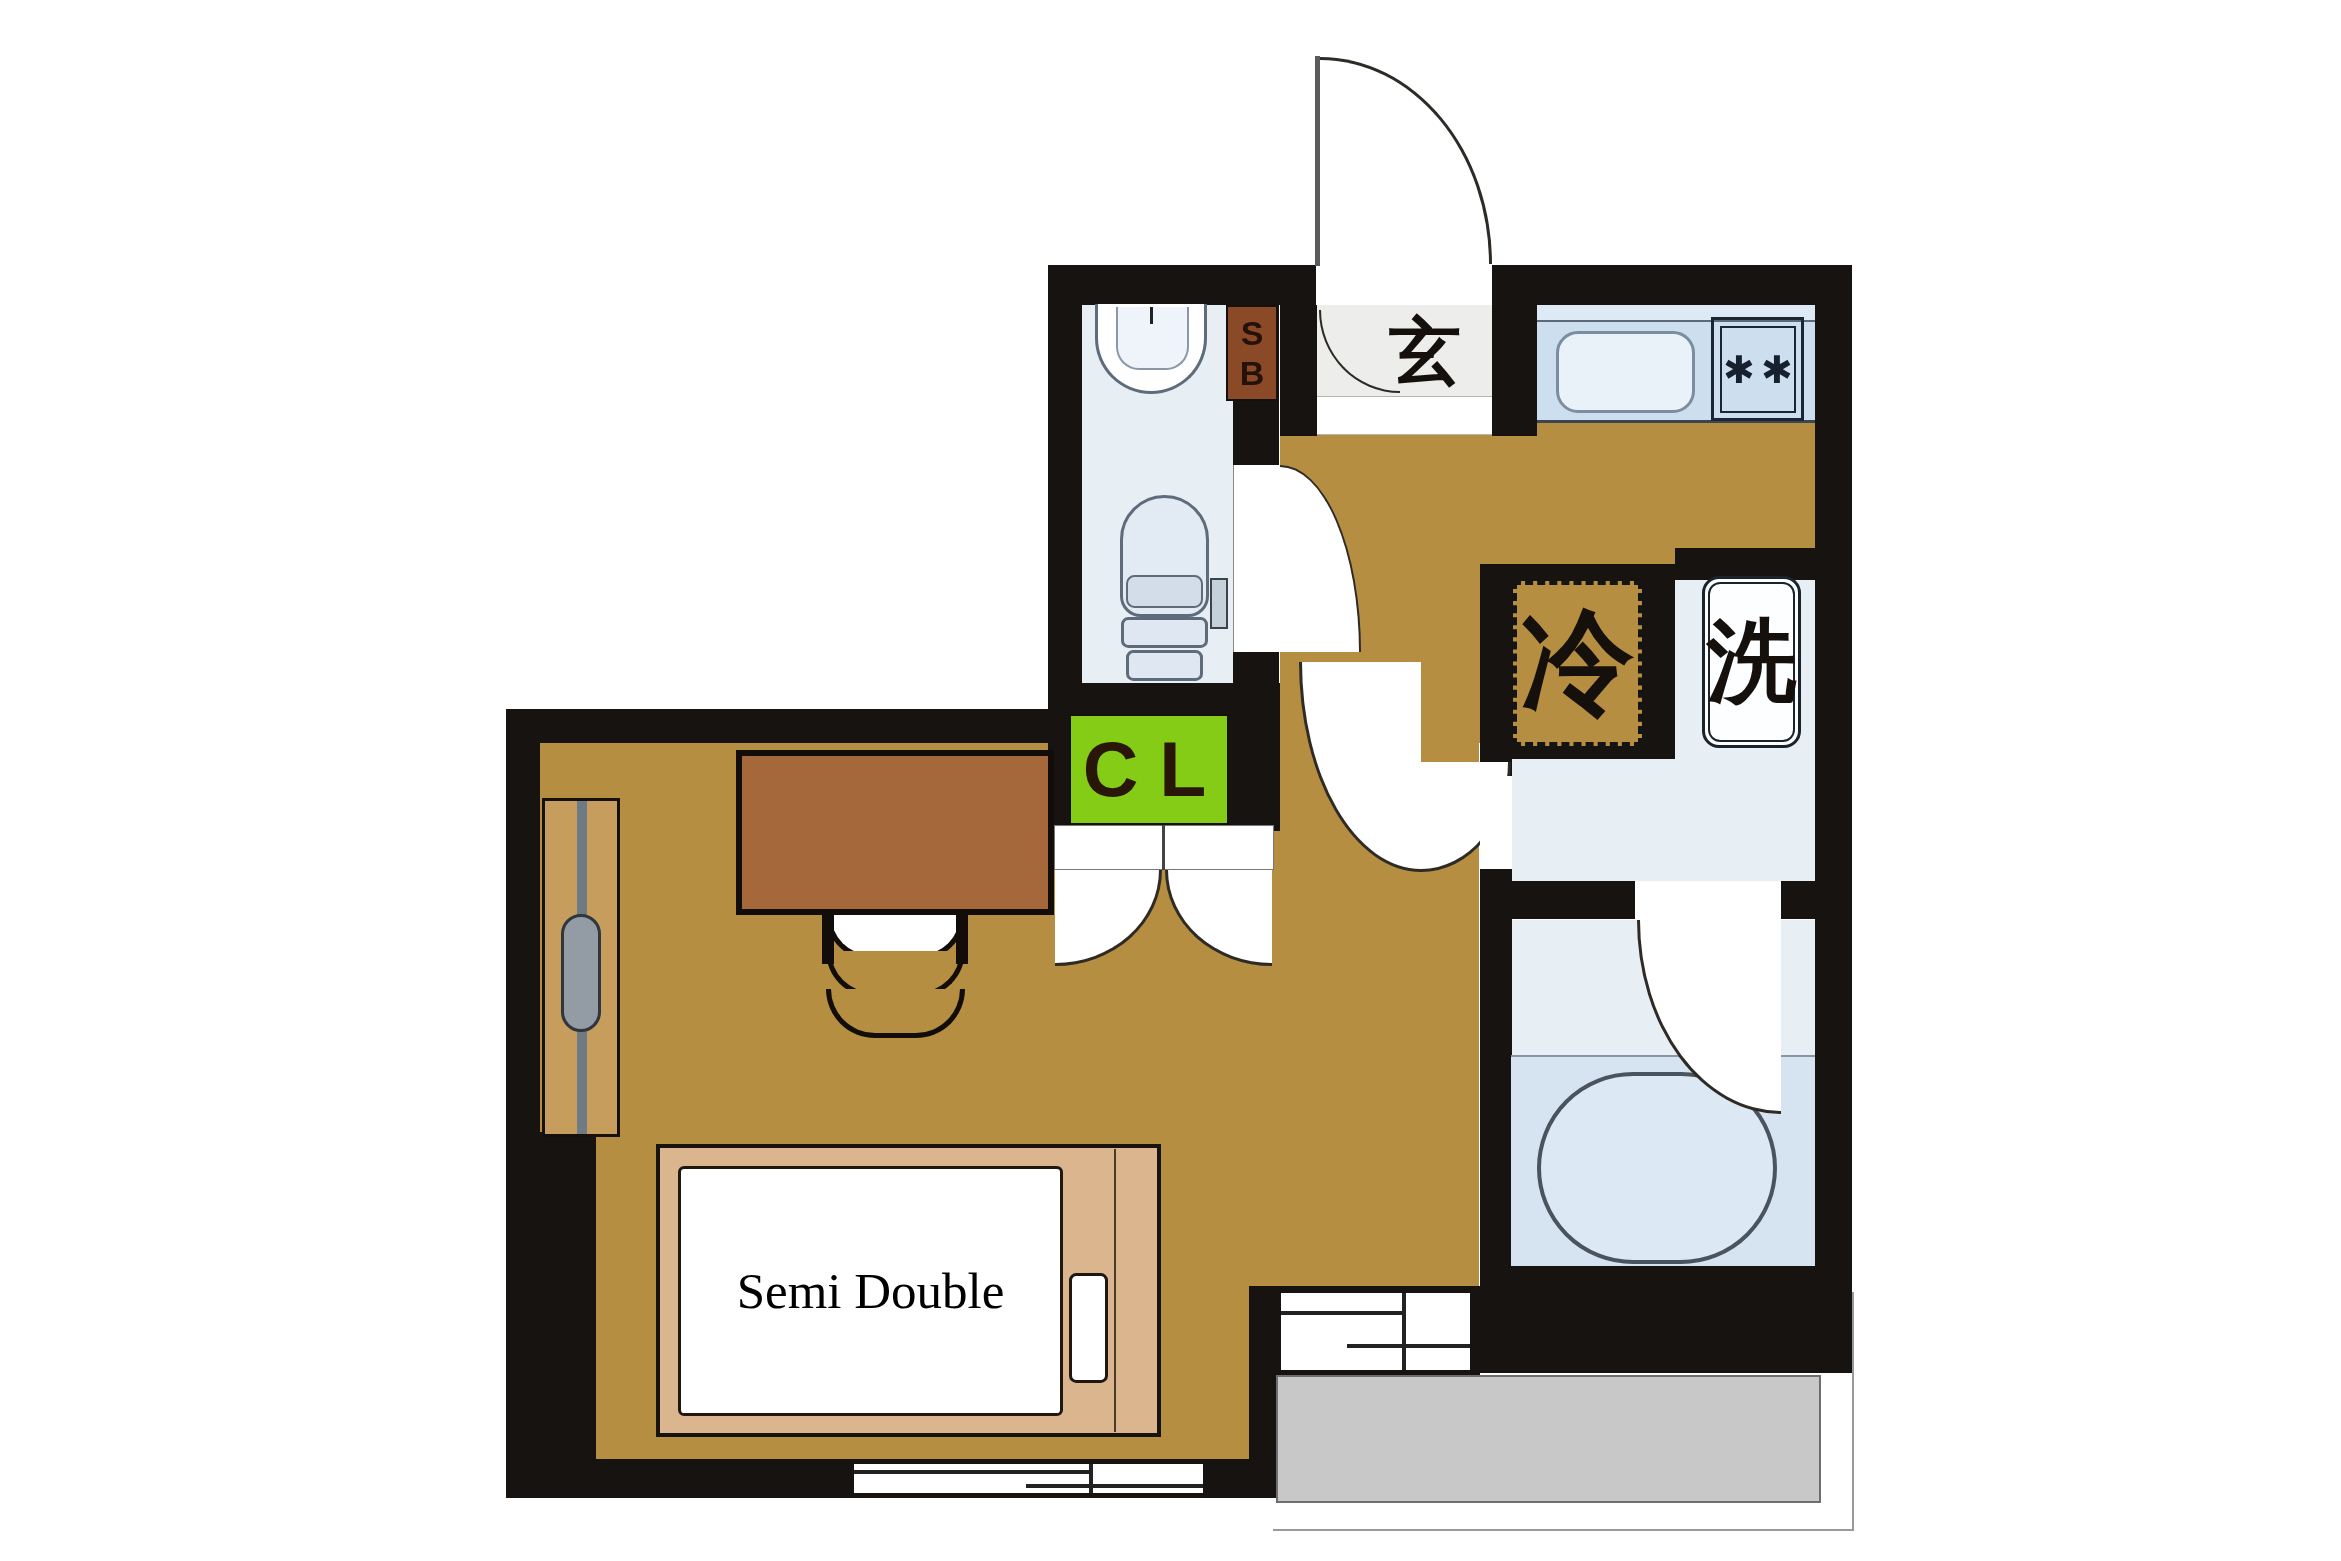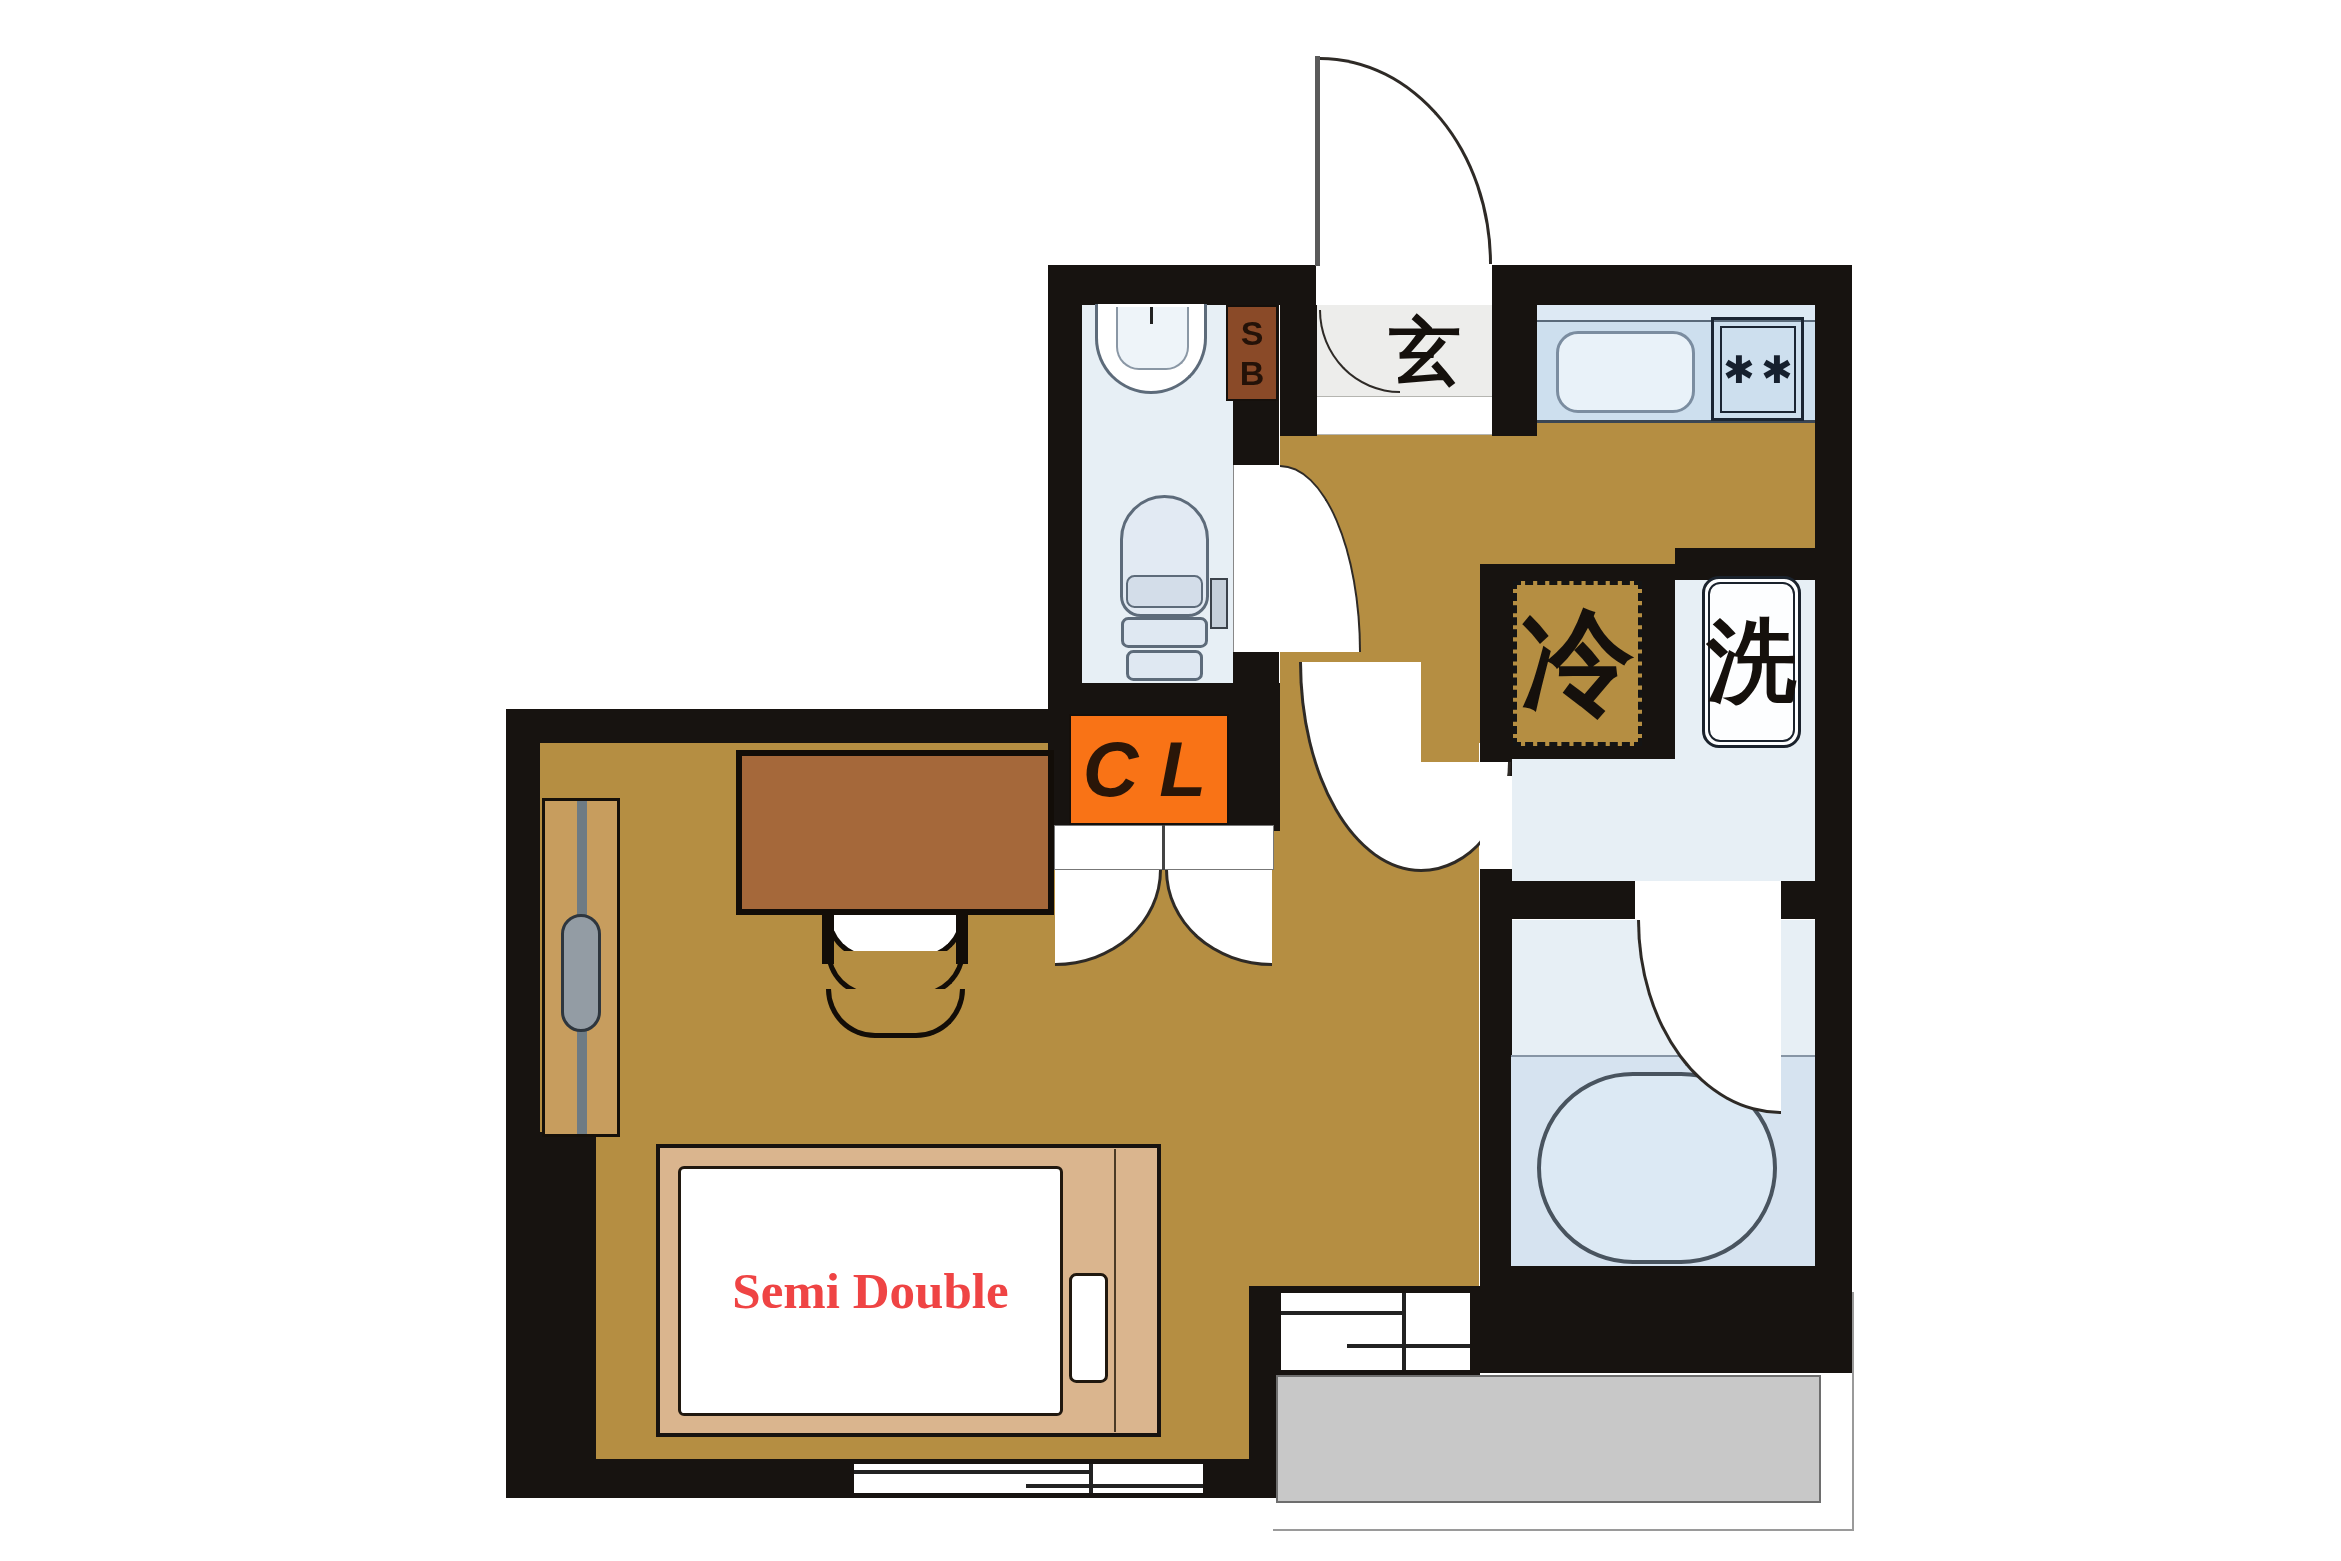--- a/index.html
+++ b/index.html
@@ -97,21 +97,21 @@
   </div>
 
   <div class="abs kanji" style="left:1513px;top:581px;width:129px;height:165px;background:#b58e42;border:4.3px dashed #141414;font-size:113px;">冷</div>
   <div class="abs" style="left:1702px;top:576px;width:99px;height:172px;background:#fdfeff;border:3.7px solid #1a222c;border-radius:17px;"></div>
   <div class="abs kanji" style="left:1708px;top:582px;width:87px;height:160px;border:2.4px solid #1a222c;border-radius:12.2px;font-size:90px;">洗</div>
 
   <div class="abs pie" style="left:1299px;top:662px;width:122px;height:210px;border-left-width:3px;border-bottom-width:3px;border-bottom-left-radius:100%;"></div>
   <div class="abs pie" style="left:1421px;top:762px;width:90px;height:110px;border-right-width:3px;border-bottom-width:3px;border-bottom-right-radius:100%;"></div>
   <div class="abs gap" style="left:1480px;top:776px;width:32px;height:93px;"></div>
 
-  <div class="abs" style="left:1069px;top:714px;width:160px;height:111px;background:#f97316;border:2.4px solid #15100c;display:flex;align-items:center;justify-content:center;font-style:italic;">
+  <div class="abs" style="left:1069px;top:714px;width:160px;height:111px;background:#84cc16;border:2.4px solid #15100c;display:flex;align-items:center;justify-content:center;">
     <span style="font-weight:bold;font-size:77px;letter-spacing:21px;color:#2a1608;padding-left:12.2px;">CL</span>
   </div>
   <div class="abs gap" style="left:1054px;top:825px;width:220px;height:45px;border:1.8px solid #777;"></div>
   <div class="abs" style="left:1162px;top:825px;width:3px;height:45px;background:#444;"></div>
   <div class="abs pie" style="left:1055px;top:870px;width:107px;height:96px;border-right-width:3px;border-bottom-width:3px;border-bottom-right-radius:100%;"></div>
   <div class="abs pie" style="left:1165px;top:870px;width:107px;height:96px;border-left-width:3px;border-bottom-width:3px;border-bottom-left-radius:100%;"></div>
 
   <div class="abs" style="left:1511px;top:1055px;width:304px;height:211px;background:#d6e3f0;border-top:2.4px solid #8795a5;"></div>
   <div class="abs" style="left:1537px;top:1072px;width:240px;height:192px;background:#dce9f4;border:4.3px solid #49545f;border-radius:96px;"></div>
   <div class="abs gap" style="left:1635px;top:881px;width:146px;height:38px;"></div>
@@ -120,18 +120,18 @@
   <div class="abs" style="left:736px;top:750px;width:318px;height:165px;background:#a5683a;border:6.1px solid #120d08;"></div>
   <div class="abs" style="left:826px;top:915px;width:139px;height:45px;background:#ffffff;border:5.5px solid #120d08;border-top:none;border-radius:0 0 70px 70px;"></div>
   <div class="abs" style="left:826px;top:951px;width:139px;height:46px;background:#b58e42;border:5.5px solid #120d08;border-top:none;border-radius:0 0 70px 70px;"></div>
   <div class="abs" style="left:826px;top:989px;width:139px;height:49px;background:#b58e42;border:5.5px solid #120d08;border-top:none;border-radius:0 0 70px 70px;"></div>
   <div class="abs" style="left:822px;top:915px;width:12.2px;height:49px;background:#120d08;"></div>
   <div class="abs" style="left:956px;top:915px;width:12.2px;height:49px;background:#120d08;"></div>
 
   <div class="abs" style="left:656px;top:1144px;width:505px;height:293px;background:#dab58e;border:4.9px solid #171310;"></div>
   <div class="abs" style="left:1114px;top:1149px;width:2.4px;height:283px;background:#4a3a26;"></div>
   <div class="abs" style="left:678px;top:1166px;width:385px;height:250px;background:#ffffff;border:3.7px solid #20180f;border-radius:6.1px;display:flex;align-items:center;justify-content:center;">
-    <span style="font-family:'Liberation Serif',serif;font-weight:bold;font-size:51px;color:#ef4444;text-align:right;">Semi Double</span>
+    <span style="font-family:'Liberation Serif',serif;font-weight:normal;font-size:51px;color:#000000;text-align:right;">Semi Double</span>
   </div>
   <div class="abs" style="left:1069px;top:1273px;width:39px;height:110px;background:#ffffff;border:3px solid #20180f;border-radius:7.3px;"></div>
 
 </div>
 
 
 </body></html>

